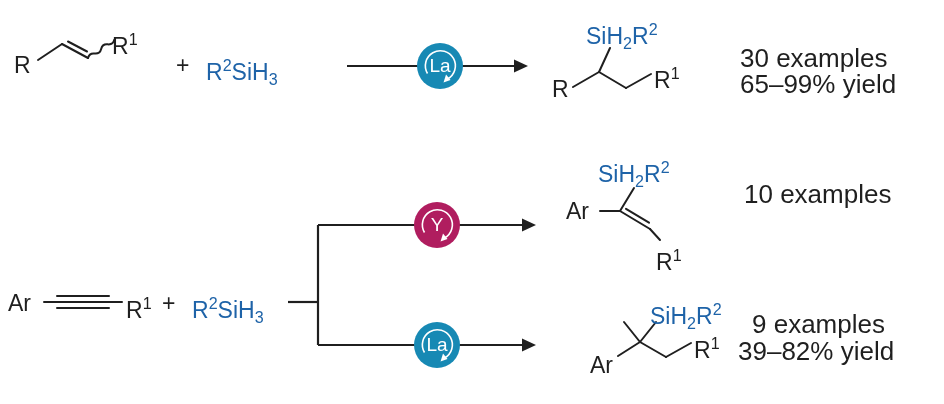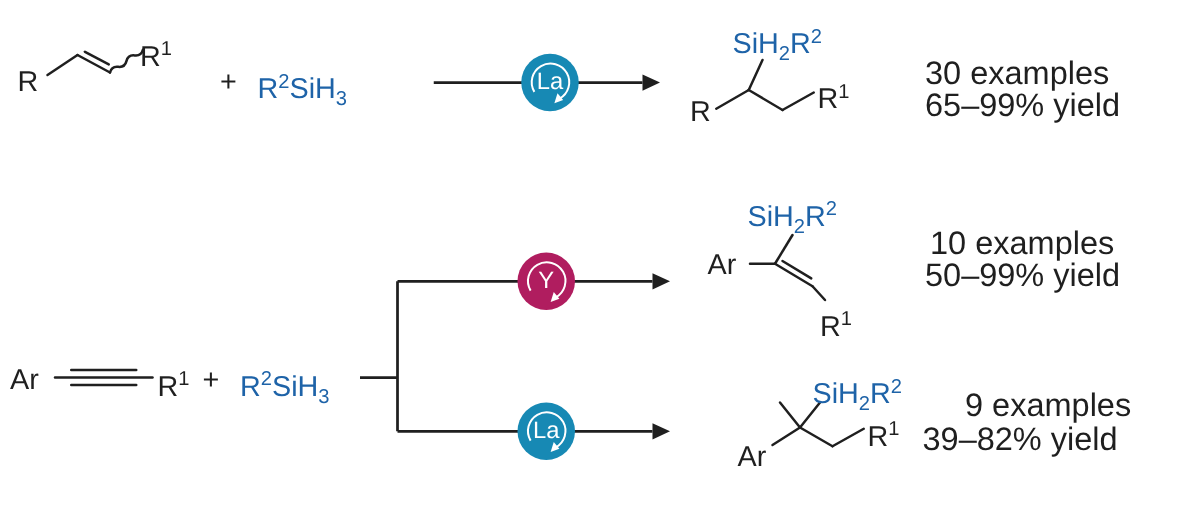--- a/index.html
+++ b/index.html
@@ -122,30 +122,29 @@
       <polygon points="26.5,39.5 33.5,37 29,31.5" fill="#ffffff"></polygon>
     </svg>
     <span class="cat">Y</span>
   </div>
 
   <span class="lbl blue" style="left:598px; top:154px;"><span>SiH</span><sub>2</sub><span>R</span><sup>2</sup></span>
   <span class="lbl" style="left:566px; top:198px;"><span>Ar</span></span>
   <span class="lbl" style="left:656px; top:242px;"><span>R</span><sup>1</sup></span>
 
   <span class="stat" style="left:744px; top:182px;">10 examples</span>
-  <span class="stat" style="left:740px; top:208px;">50–99% yield</span>
 
   <div class="badge teal" style="left:414px; top:322px;">
     <svg width="46" height="46" viewBox="0 0 46 46">
       <path d="M10.5,30.5 A15,15 0 1 1 30.5,36" fill="none" stroke="#ffffff" stroke-width="1.6"></path>
       <polygon points="26.5,39.5 33.5,37 29,31.5" fill="#ffffff"></polygon>
     </svg>
     <span class="cat">La</span>
   </div>
 
   <span class="lbl blue" style="left:650px; top:296px;"><span>SiH</span><sub>2</sub><span>R</span><sup>2</sup></span>
   <span class="lbl" style="left:590px; top:352px;"><span>Ar</span></span>
   <span class="lbl" style="left:694px; top:330px;"><span>R</span><sup>1</sup></span>
 
-  <span class="stat" style="left:772px; top:312px;">9 examples</span>
+  <span class="stat" style="left:752px; top:312px;">9 examples</span>
   <span class="stat" style="left:738px; top:339px;">39–82% yield</span>
 
 </div>
 
 </body></html>

